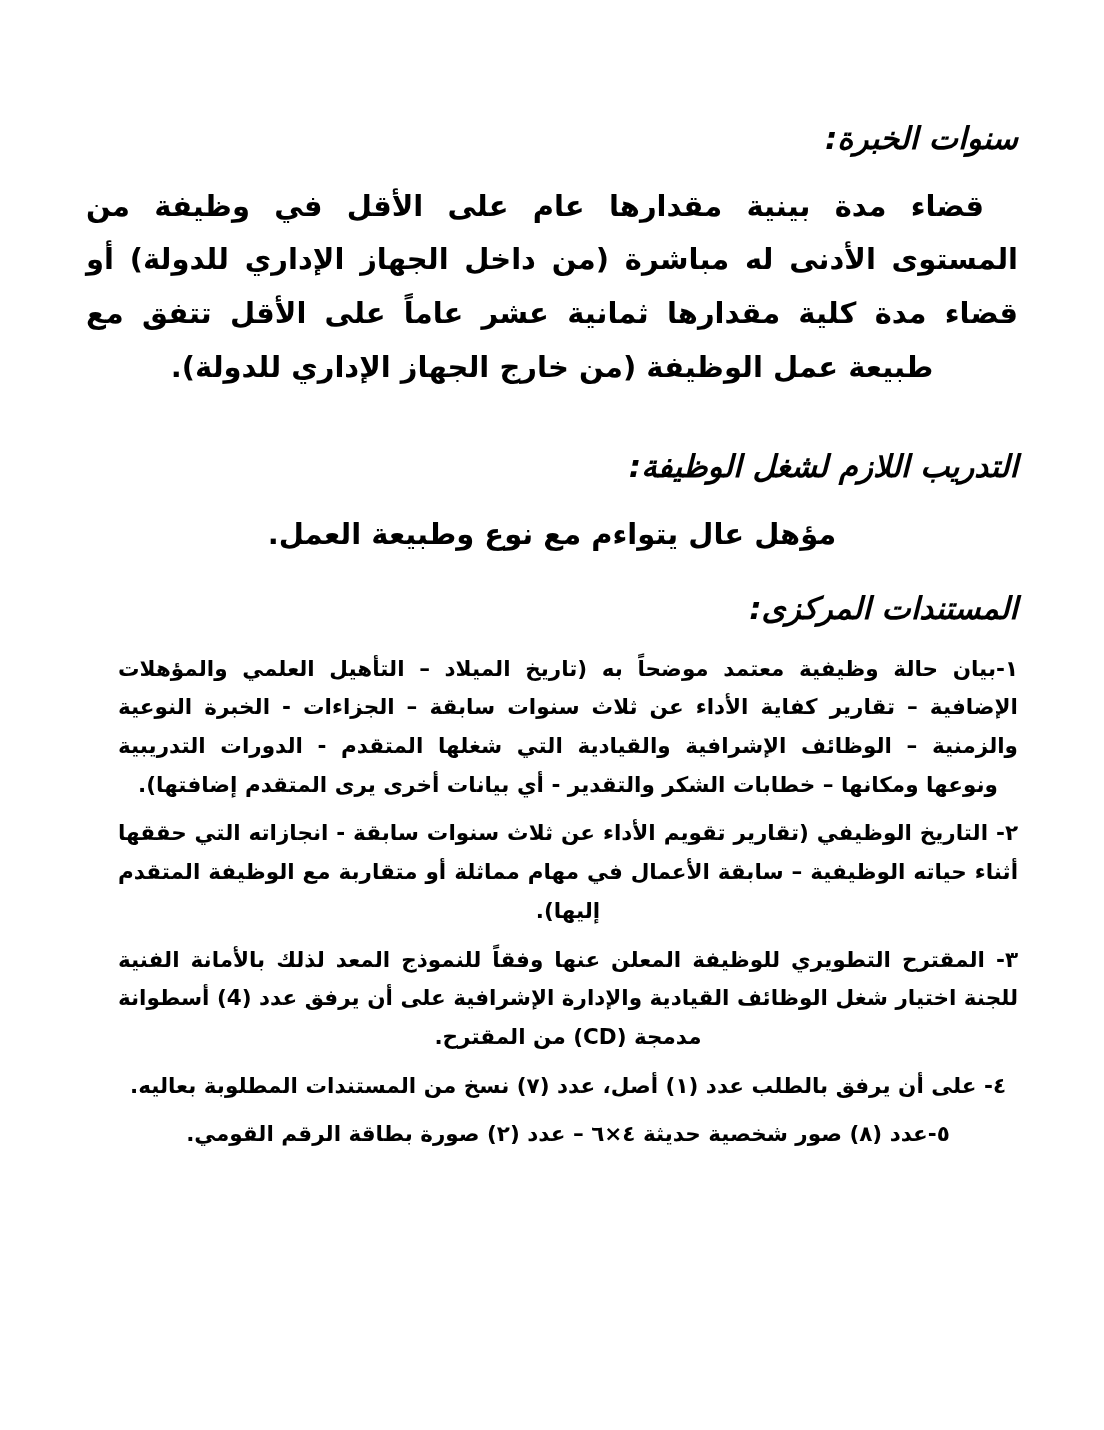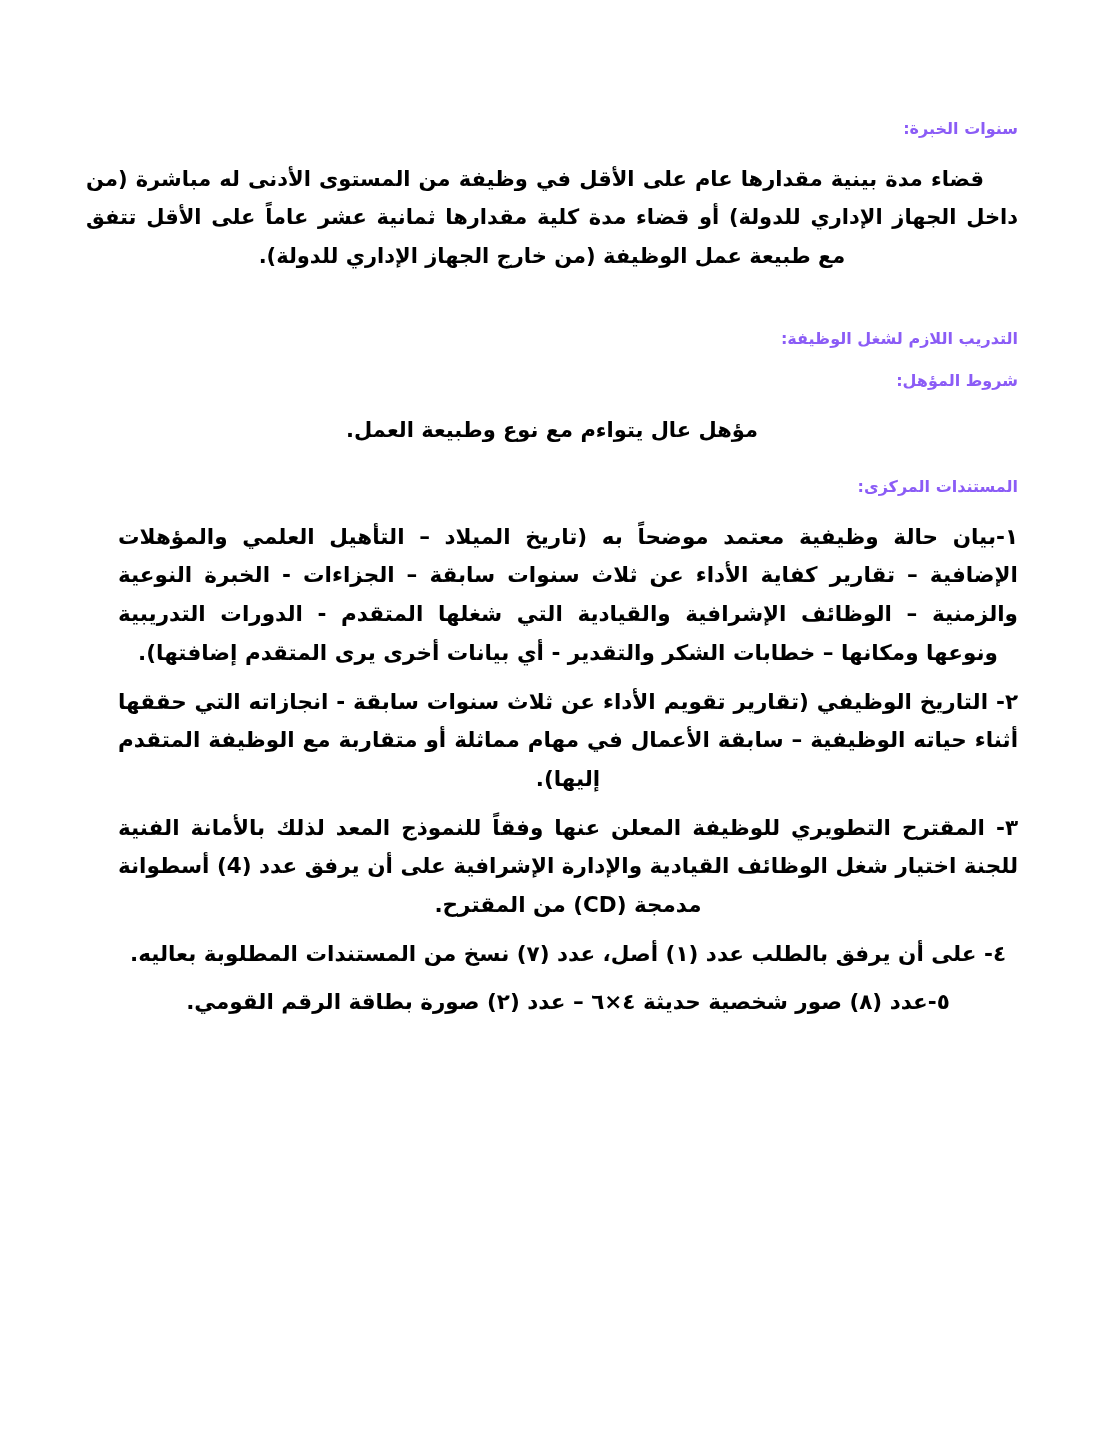--- a/index.html
+++ b/index.html
@@ -15,32 +15,33 @@
     direction: rtl;
   }
   .page {
     box-sizing: border-box;
     width: 1104px;
     height: 1430px;
     padding: 118px 86px 40px 86px;
     position: relative;
   }
   .heading {
-    color: #8b5cf6;
+    color: #000000;
     font-weight: bold;
-    font-size: 16px;
+    font-size: 31px;
     text-align: right;
     line-height: 1.35;
     margin: 0 0 20px 0;
+    font-style: italic;
   }
   .heading.center-ish {
   }
   .para {
     font-weight: bold;
-    font-size: 21px;
+    font-size: 29px;
     line-height: 1.85;
     text-align: justify;
     text-align-last: center;
     margin: 0 0 34px 0;
   }
   .para.indent {
     text-indent: 34px;
   }
   .para.tight {
     margin-bottom: 26px;
@@ -82,21 +83,20 @@
     <p class="para indent">قضاء مدة بينية مقدارها عام على الأقل في وظيفة من المستوى الأدنى له مباشرة (من داخل الجهاز الإداري للدولة) أو قضاء مدة كلية مقدارها ثمانية عشر عاماً على الأقل تتفق مع طبيعة عمل الوظيفة (من خارج الجهاز الإداري للدولة).</p>
   </div>
 
   <div class="gap-md"></div>
 
   <div class="sec">
     <div class="heading center-ish">التدريب اللازم لشغل الوظيفة:</div>
   </div>
 
   <div class="sec">
-    <div class="heading">شروط المؤهل:</div>
     <p class="para center tight">مؤهل عال يتواءم مع نوع وطبيعة العمل.</p>
   </div>
 
   <div class="sec">
     <div class="heading">المستندات المركزى:</div>
     <ul class="doc-list">
       <li>١-بيان حالة وظيفية معتمد موضحاً به (تاريخ الميلاد – التأهيل العلمي والمؤهلات الإضافية – تقارير كفاية الأداء عن ثلاث سنوات سابقة – الجزاءات - الخبرة النوعية والزمنية – الوظائف الإشرافية والقيادية التي شغلها المتقدم - الدورات التدريبية ونوعها ومكانها – خطابات الشكر والتقدير - أي بيانات أخرى يرى المتقدم إضافتها).</li>
       <li>٢- التاريخ الوظيفي (تقارير تقويم الأداء عن ثلاث سنوات سابقة - انجازاته التي حققها أثناء حياته الوظيفية – سابقة الأعمال في مهام مماثلة أو متقاربة مع الوظيفة المتقدم إليها).</li>
       <li>٣- المقترح التطويري للوظيفة المعلن عنها وفقاً للنموذج المعد لذلك بالأمانة الفنية للجنة اختيار شغل الوظائف القيادية والإدارة الإشرافية على أن يرفق عدد (4) أسطوانة مدمجة (CD) من المقترح.</li>
       <li class="last-right">٤- على أن يرفق بالطلب عدد (١) أصل، عدد (٧) نسخ من المستندات المطلوبة بعاليه.</li>

